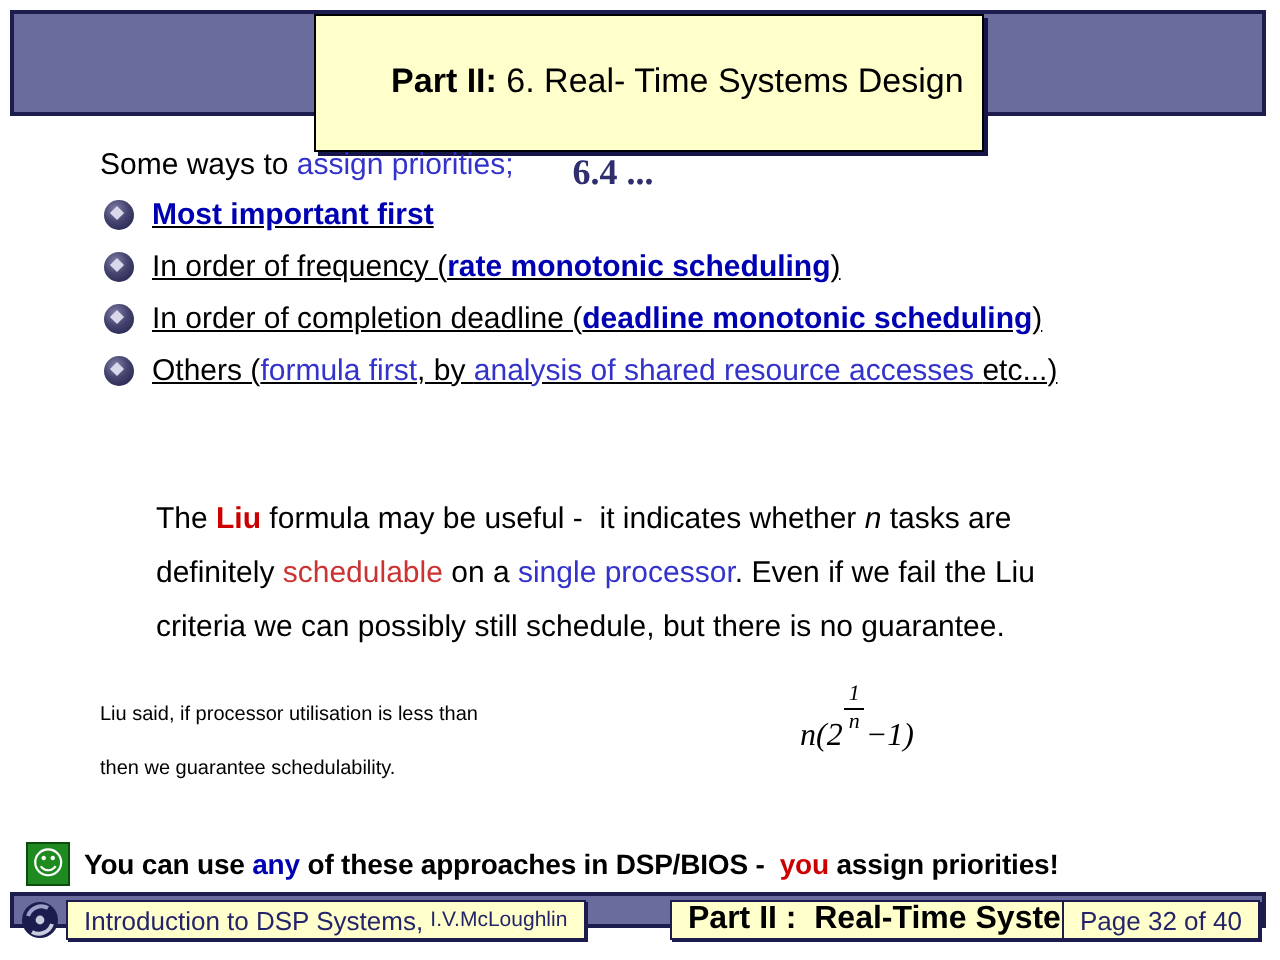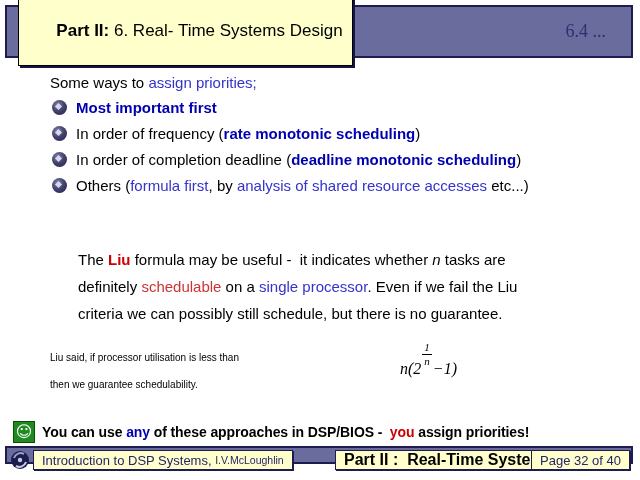--- a/index.html
+++ b/index.html
@@ -2,41 +2,41 @@
 <html><head>
 <meta charset="utf-8">
 <style>
   html,body{margin:0;padding:0;background:#fff;}
   .slide{position:relative;width:640px;height:480px;background:#ffffff;overflow:hidden;
          font-family:"Liberation Sans", sans-serif;color:#000;}
 
   
   .header-band{position:absolute;left:5px;top:5px;width:628px;height:53px;
                background:#6b6c9e;border:2px solid #1c1c4e;box-sizing:border-box;
-               display:flex;align-items:center;justify-content:space-between;}
+               display:flex;align-items:center;justify-content:space-between;flex-direction:column;}
   .title-box{margin-left:11px;background:#ffffcc;border:1px solid #000;
              box-shadow:2px 2px 0 #15154a;padding:3px 9px 4px 9px;
              font-size:17px;white-space:pre;}
   .title-bold{font-weight:bold;}
   .section-number{margin-right:25px;font-family:"Liberation Serif", serif;
-                  font-weight:normal;font-size:18px;color:#2f2f70;white-space:pre;}
+                  font-weight:bold;font-size:18px;color:#2f2f70;white-space:pre;}
 
   
   .k{color:#000;}
   .b{color:#3333cc;}
   .bb{color:#0000b3;font-weight:bold;}
   .rb{color:#cc0000;font-weight:bold;}
   .r{color:#cc3333;}
   .i{font-style:italic;}
   .seg span{white-space:pre-wrap;}
 
   
   .intro{position:absolute;left:50px;top:74px;font-size:15px;}
   .bullet-list{position:absolute;left:52px;top:94px;list-style:none;margin:0;padding:0;}
-  .bullet-list li{display:flex;align-items:center;height:26px;font-size:15px;}
+  .bullet-list li{display:flex;align-items:center;height:26px;font-size:15px;text-decoration:underline;}
   .sphere{width:15px;height:15px;border-radius:50%;flex:0 0 15px;margin-right:9px;
           background:radial-gradient(circle at 38% 32%, #8181ac 0%, #44446e 45%, #1d1d46 100%);
           position:relative;}
   .sphere::after{content:"";position:absolute;left:4px;top:4px;width:5px;height:5px;
                  background:#d8d8ea;transform:rotate(45deg);}
 
   .para1{position:absolute;left:50px;top:246px;width:560px;font-size:15px;line-height:27px;margin-left:28px;}
   .liu-said{position:absolute;left:50px;top:344px;font-size:10px;line-height:27px;}
 
   .formula{position:absolute;left:400px;top:341px;font-family:"Liberation Serif", serif;

